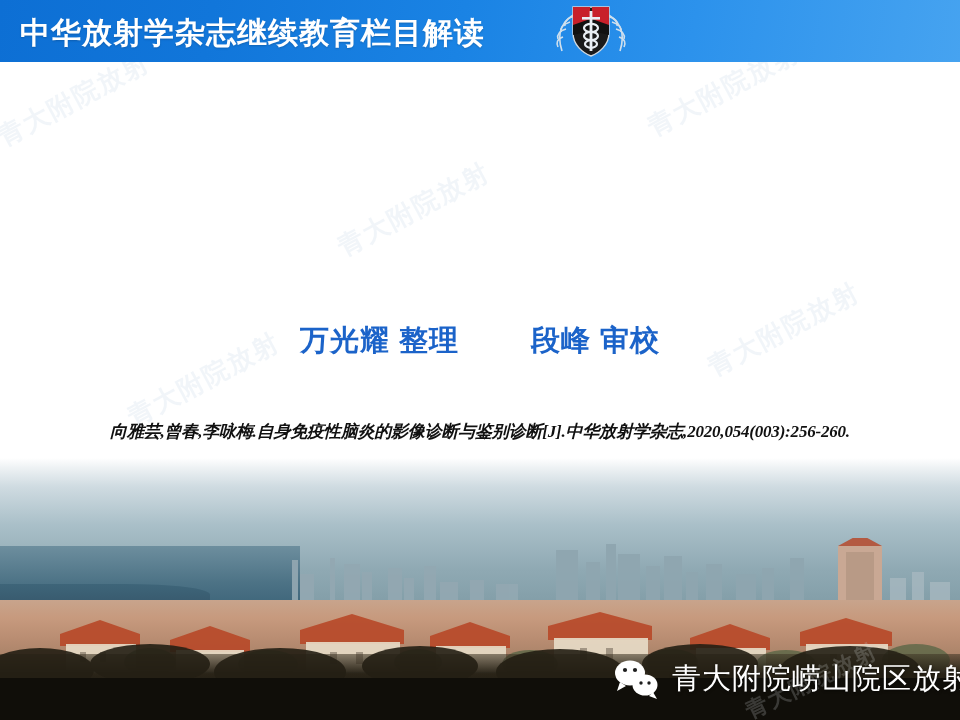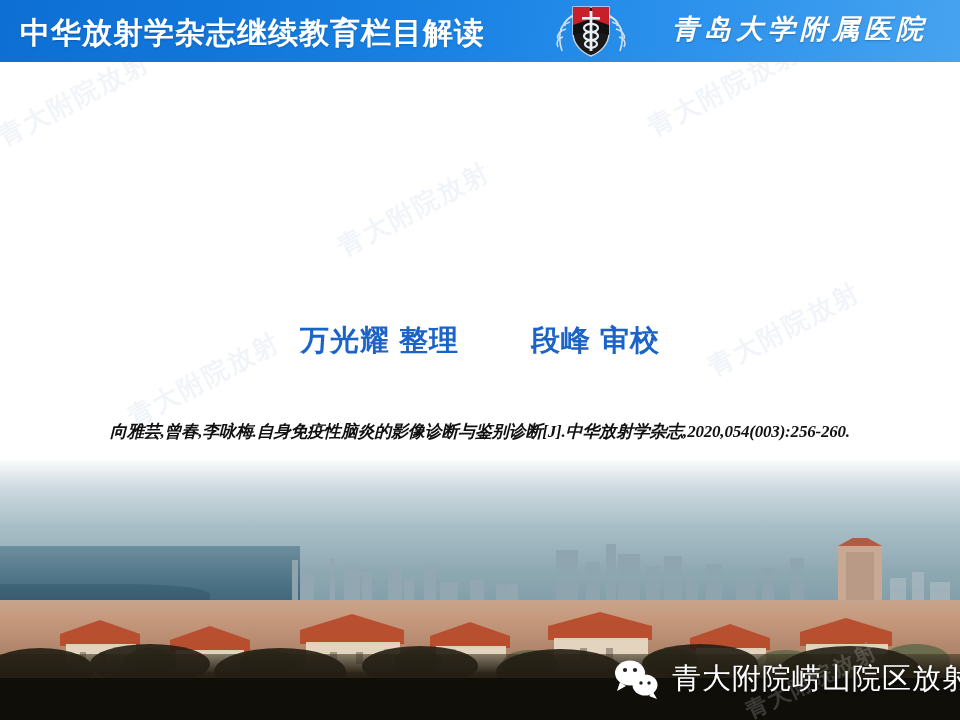--- a/index.html
+++ b/index.html
@@ -274,21 +274,20 @@
         <rect x="34" y="16" width="18" height="2.6" fill="#e9eef3"></rect>
 
         <g fill="none" stroke="#e9eef3" stroke-width="2.2">
           <ellipse cx="43" cy="27" rx="7" ry="4.2"></ellipse>
           <ellipse cx="43" cy="35" rx="7" ry="4.2"></ellipse>
           <ellipse cx="43" cy="43" rx="6" ry="3.8"></ellipse>
         </g>
       </svg>
     </div>
 
-    <div class="hospital-name">青岛大学附属医院</div>
   </div>
 
   <div class="body-area">
     <div class="wm wm1">青大附院放射</div>
     <div class="wm wm2">青大附院放射</div>
     <div class="wm wm3">青大附院放射</div>
     <div class="wm wm4">青大附院放射</div>
     <div class="wm wm5">青大附院放射</div>
 
 

